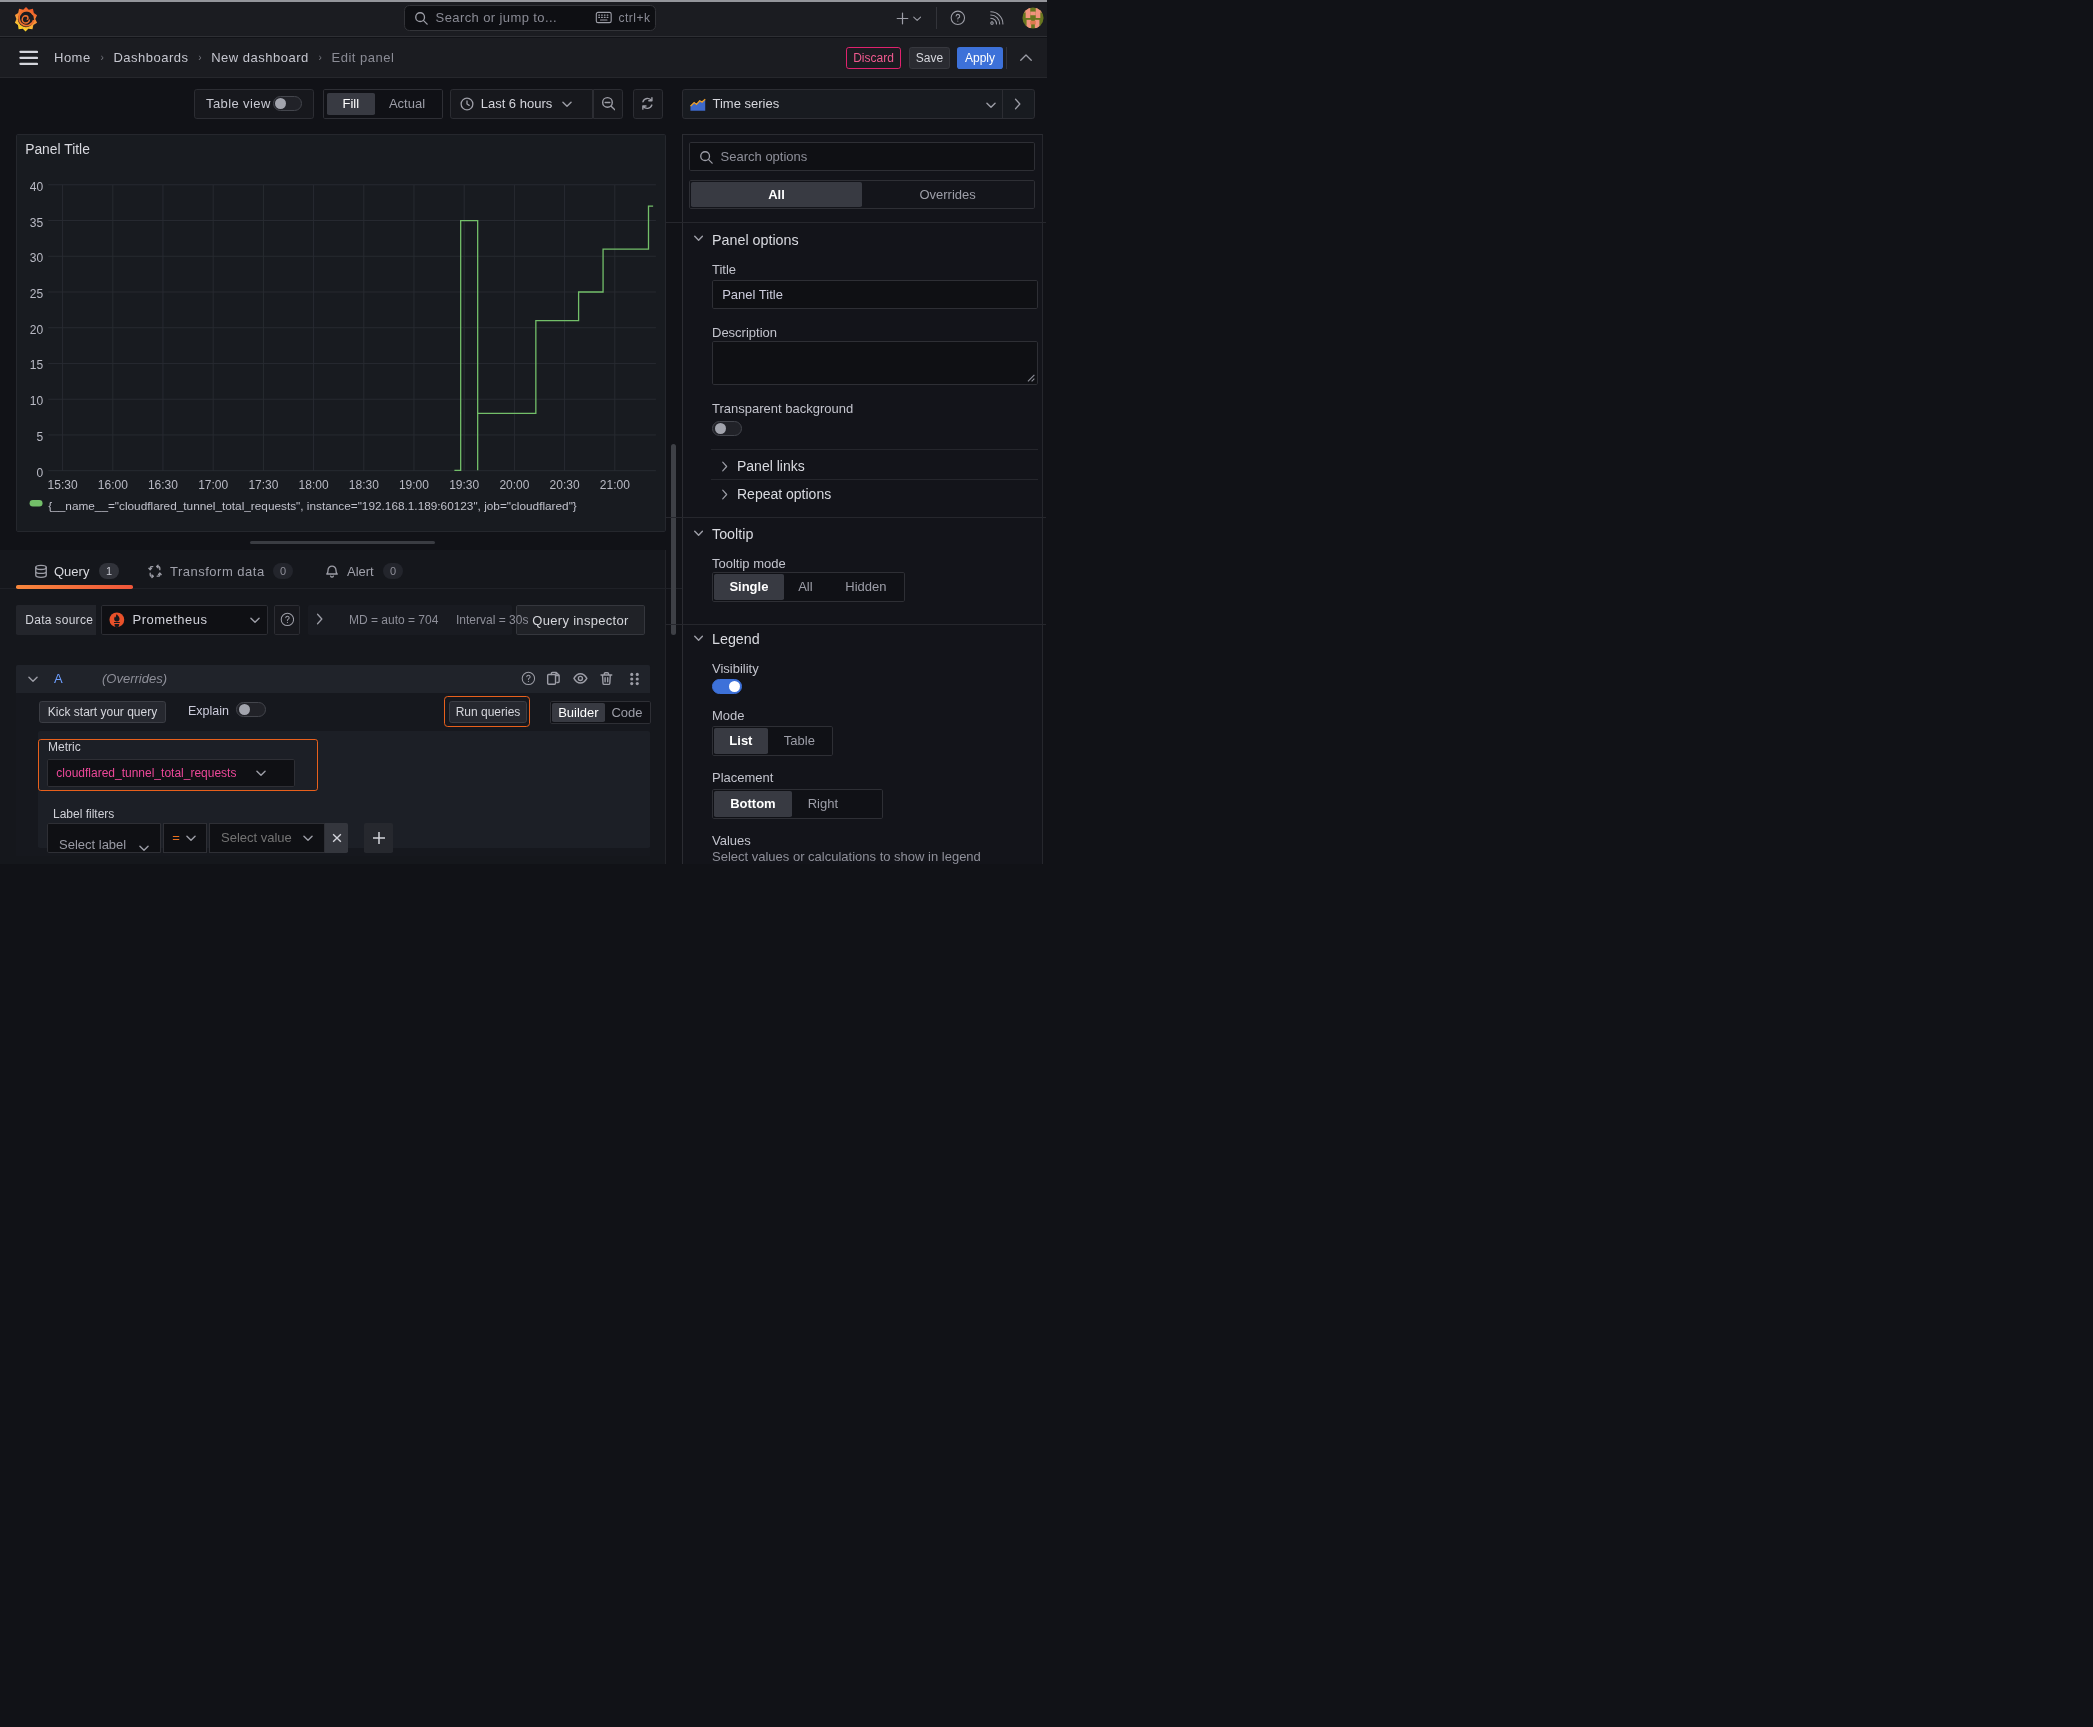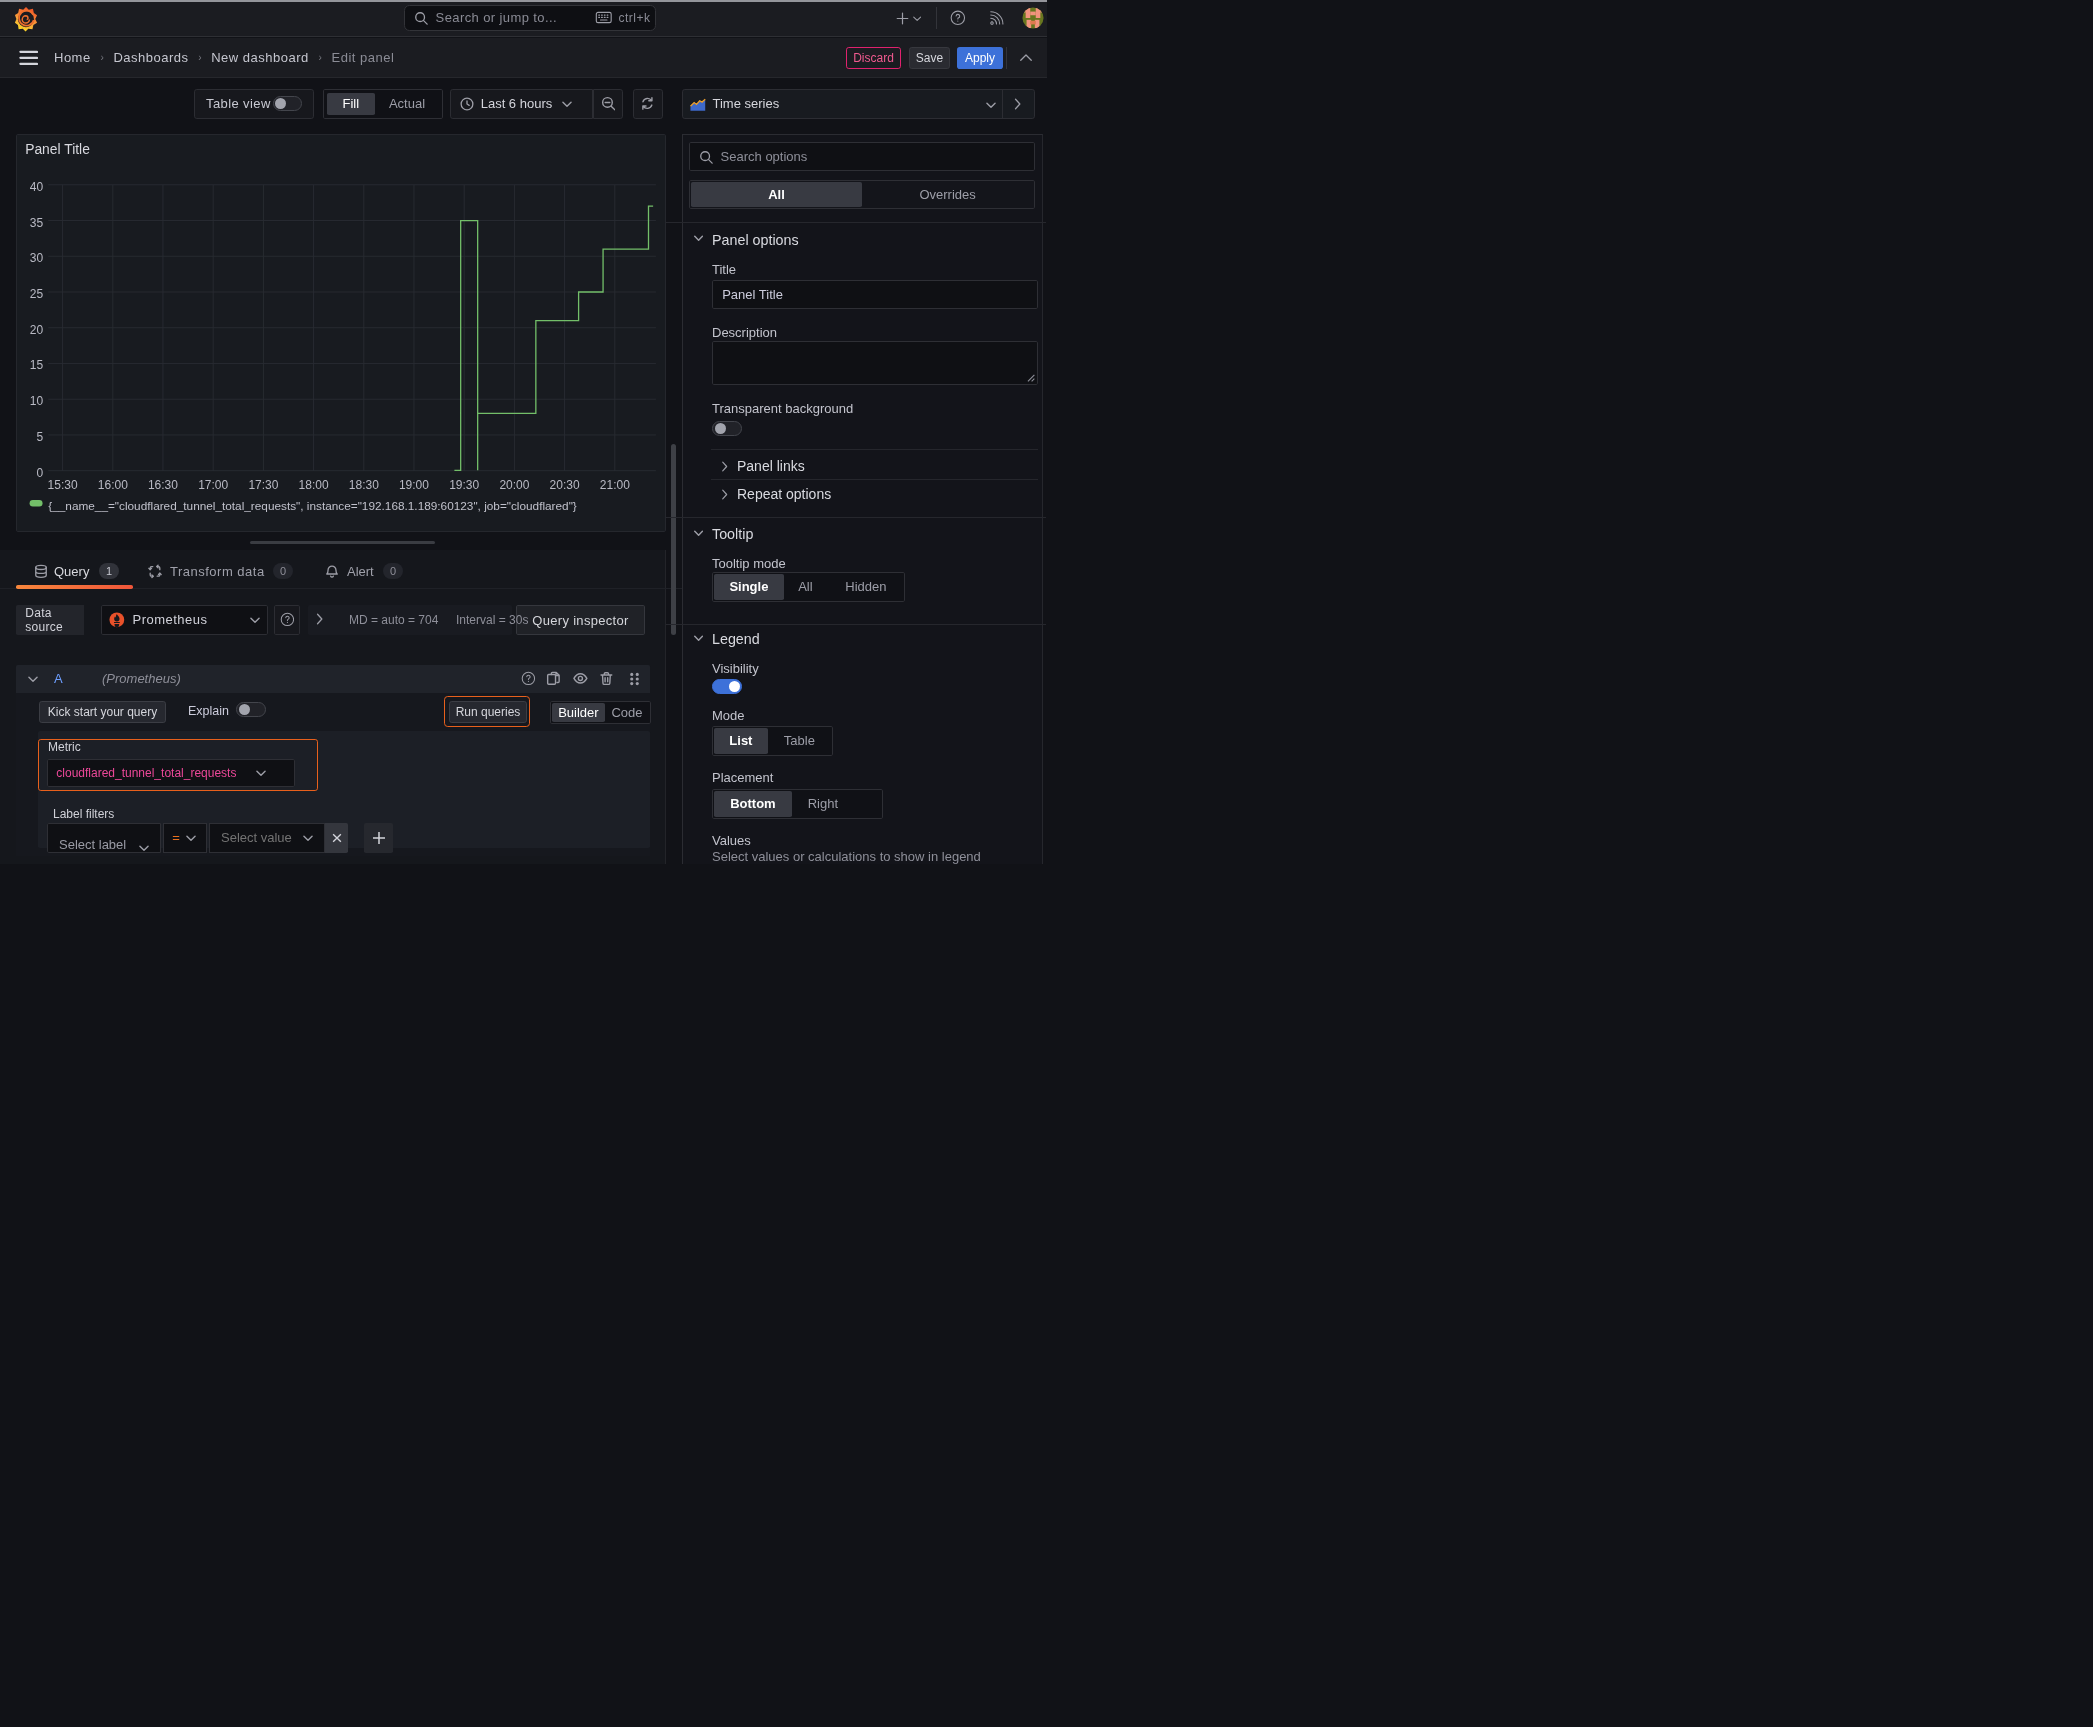--- a/index.html
+++ b/index.html
@@ -262,21 +262,21 @@
       <path d="M4 4.5 L2.5 6 L1 4.5 M12 11.5 L13.5 10 L15 11.5 M4.5 12 L6 13.5 L4.5 15 M11.5 1 L10 2.5 L11.5 4"></path>
     </svg>
 <span class="abs" style="left:170px;top:564px;font-size:13px;letter-spacing:0.5px;color:#9fa0aa">Transform data</span>
 <span class="abs" style="left:273px;top:563px;width:20px;height:15.7px;background:#23252c;border-radius:8.3px;color:#8e8f99;font-size:11px;display:flex;align-items:center;justify-content:center">0</span>
 <svg class="ico abs" style="left:325px;top:564px" width="14" height="14.8" viewBox="0 0 16 16">
       <path d="M8 2 a4.5 4.5 0 0 1 4.5 4.5 c0 3.5 1.5 4.5 1.5 4.5 H2 c0 0 1.5 -1 1.5 -4.5 A4.5 4.5 0 0 1 8 2 Z M6.5 13.5 a1.6 1.6 0 0 0 3 0"></path>
     </svg>
 <span class="abs" style="left:347px;top:564px;font-size:13px;color:#9fa0aa">Alert</span>
 <span class="abs" style="left:383px;top:563px;width:20px;height:15.7px;background:#23252c;border-radius:8.3px;color:#8e8f99;font-size:11px;display:flex;align-items:center;justify-content:center">0</span>
 
-<div class="abs" style="left:16px;top:605px;width:68px;height:29.5px;background:#23252b;border-radius:1.8px 0 0 1.8px;display:flex;align-items:center;padding-left:9.2px;font-size:12px;letter-spacing:0.3px;color:#d3d4db">Data source</div>
+<div class="abs" style="left:16px;top:605px;width:80px;height:29.5px;background:#23252b;border-radius:1.8px 0 0 1.8px;display:flex;align-items:center;padding-left:9.2px;font-size:12px;letter-spacing:0.3px;color:#d3d4db">Data source</div>
 <div class="abs" style="left:101px;top:605px;width:167px;height:29.5px;background:#0f1014;border:0.9px solid #2c2d33;border-radius:1.8px;display:flex;align-items:center;padding:0 7.4px">
   <svg width="15.7" height="15.7" viewBox="0 0 17 17">
         <circle cx="8.5" cy="8.5" r="8" fill="#e8512a"></circle>
         <path d="M8.5 2.2 c0.3 1.5 2.9 2.6 2.9 5.2 a2.9 2.9 0 0 1 -5.8 0 c0 -1.1 0.5 -1.6 0.9 -2.5 c0.3 0.8 0.9 1 0.9 1 c-0.2 -1.6 0.6 -2.5 1.1 -3.7 Z" fill="#16181d"></path>
         <path d="M5.4 10.9 h6.2 v1.1 h-6.2 Z M6 13 h5 v1 a2 2 0 0 1 -5 0 Z" fill="#16181d"></path>
       </svg>
   <span style="margin-left:7.4px;font-size:13px;letter-spacing:0.5px;color:#d0d1d9">Prometheus</span>
   <svg class="ico" width="10" height="6.5" viewBox="0 0 12 8" style="margin-left:auto">
         <path d="M1 1.5 L6 6.5 L11 1.5" stroke-width="1.7"></path>
       </svg>
@@ -293,21 +293,21 @@
     </svg>
 <span class="abs" style="left:349px;top:613px;font-size:12px;color:#8e8f99">MD = auto = 704</span>
 <span class="abs" style="left:456px;top:613px;font-size:12px;color:#8e8f99;z-index:5">Interval = 30s</span>
 <div class="abs" style="left:516px;top:605px;width:129px;height:30px;background:#202227;border:0.9px solid #35373d;border-radius:1.8px;display:flex;align-items:center;justify-content:center;font-size:13px;letter-spacing:0.3px;color:#d5d6db">Query inspector</div>
 
 <div class="abs" style="left:16px;top:665px;width:634px;height:28px;background:#20232a;border-radius:1.8px 1.8px 0 0"></div>
 <svg class="ico abs" style="left:28px;top:676px" width="10" height="6.5" viewBox="0 0 12 8">
       <path d="M1 1.5 L6 6.5 L11 1.5" stroke-width="1.7"></path>
     </svg>
 <span class="abs" style="left:54px;top:671px;font-size:13px;color:#6e9fff;font-weight:500">A</span>
-<span class="abs" style="left:102px;top:671px;font-size:13px;color:#8e8f99;font-style:italic">(Prometheus)</span>
+<span class="abs" style="left:102px;top:671px;font-size:13px;color:#8e8f99;font-style:italic">(Overrides)</span>
 <svg class="ico abs" style="left:521px;top:671px" width="14.8" height="14.8" viewBox="0 0 22 22">
       <circle cx="11" cy="11" r="9.2"></circle>
       <path d="M8.6 8.4 a2.5 2.5 0 1 1 3.4 2.6 c-0.8 0.3 -1 0.8 -1 1.6 M11 15.4 v0.2"></path>
     </svg>
 <svg class="ico abs" style="left:546px;top:671px" width="14.8" height="14.8" viewBox="0 0 16 16">
       <path d="M5.8 3.8 V2.6 a1.1 1.1 0 0 1 1.1 -1.1 h4.2 l3.1 3.1 v6.8 a1.1 1.1 0 0 1 -1.1 1.1 h-1.3 M10.8 1.6 v3.2 h3.3"></path>
       <rect x="1.8" y="3.8" width="8.5" height="10.6" rx="1.1"></rect>
     </svg>
 <svg class="ico abs" style="left:573px;top:671px" width="14.8" height="14.8" viewBox="0 0 16 16">
       <path d="M1 8 C3 4.5 5.5 3 8 3 s5 1.5 7 5 c-2 3.5 -4.5 5 -7 5 s-5 -1.5 -7 -5 Z"></path>

